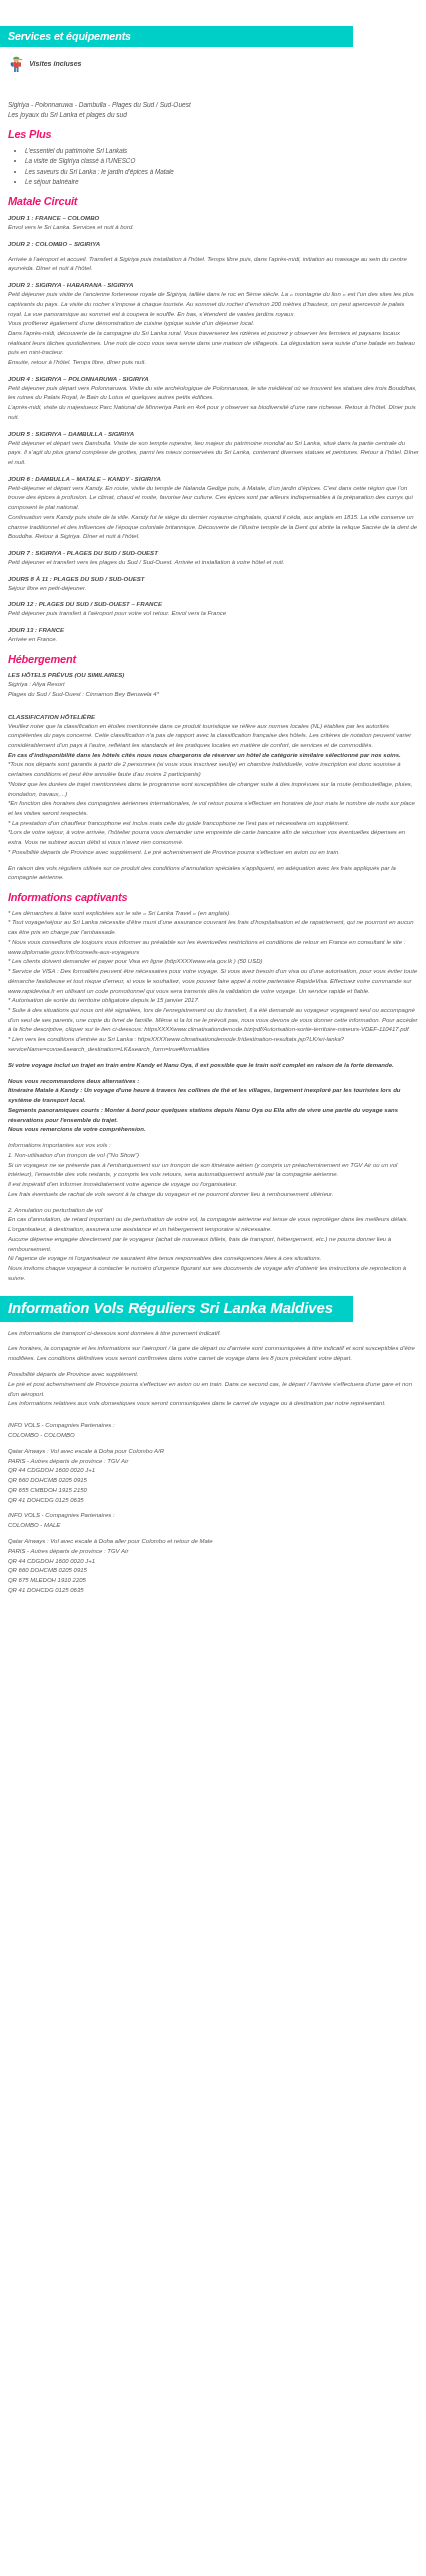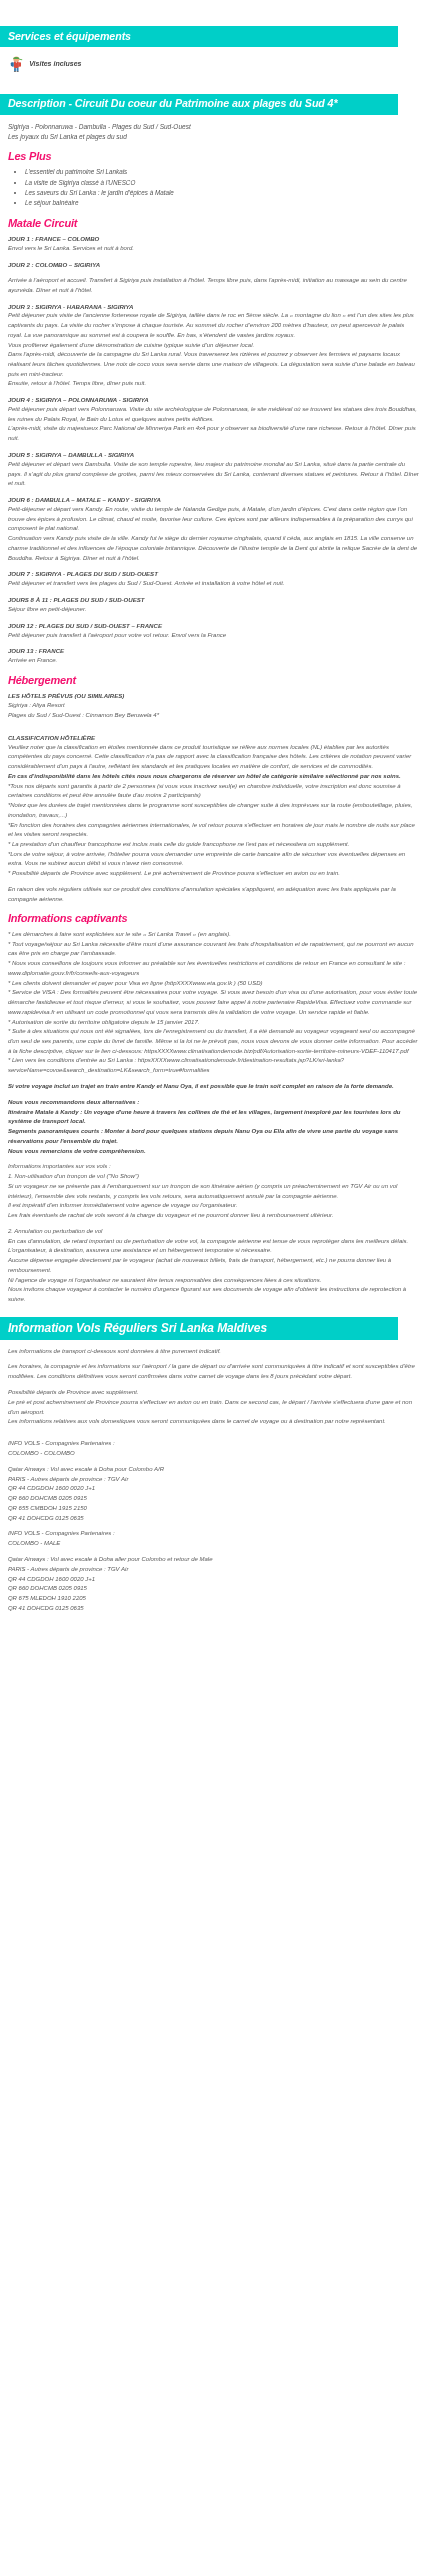--- a/index.html
+++ b/index.html
@@ -26,23 +26,23 @@
   .bar {
     background: #00cfc8;
     color: #ffffff;
     font-style: italic;
     font-weight: bold;
     font-size: 10.7px;
     line-height: 1.1;
     padding: 4.5px 7.9px 5px 7.9px;
     letter-spacing: -0.1px;
     box-sizing: border-box;
-    width: 398px;
-  }
-  .bar.small { font-size: 12px; }
+    width: 353px;
+  }
+  .bar.small { font-size: 15px; }
 
   
   .services-body {
     padding: 7.9px 9px 5.6px 9px;
   }
   .service-row {
     display: flex;
     align-items: center;
     gap: 5.6px;
     margin-bottom: 3.4px;
@@ -146,21 +146,20 @@
           <rect x="13.4" y="28.2" width="4.0" height="1.6" rx="0.8" fill="#4a4a4a"></rect>
           <path d="M11.0 11.4 L13 14 L15 11.4 Z" fill="#f7f2e8"></path>
         </svg>
       </span>
       <span class="service-label">Visites incluses</span>
     </div>
   </div>
 
   <div class="gap-md"></div>
 
-  <div class="bar">Description - Circuit Du coeur du Patrimoine aux plages du Sud 4*</div>
 
   <div class="content">
     <div class="gap-sm"></div>
     <p class="subtitle">Sigiriya - Polonnaruwa - Dambulla - Plages du Sud / Sud-Ouest</p>
     <p class="subtitle">Les joyaux du Sri Lanka et plages du sud</p>
 
     <h2 class="pink">Les Plus</h2>
     <ul class="plus">
       <li>L'essentiel du patrimoine Sri Lankais</li>
       <li>La visite de Sigiriya classé à l'UNESCO</li>

